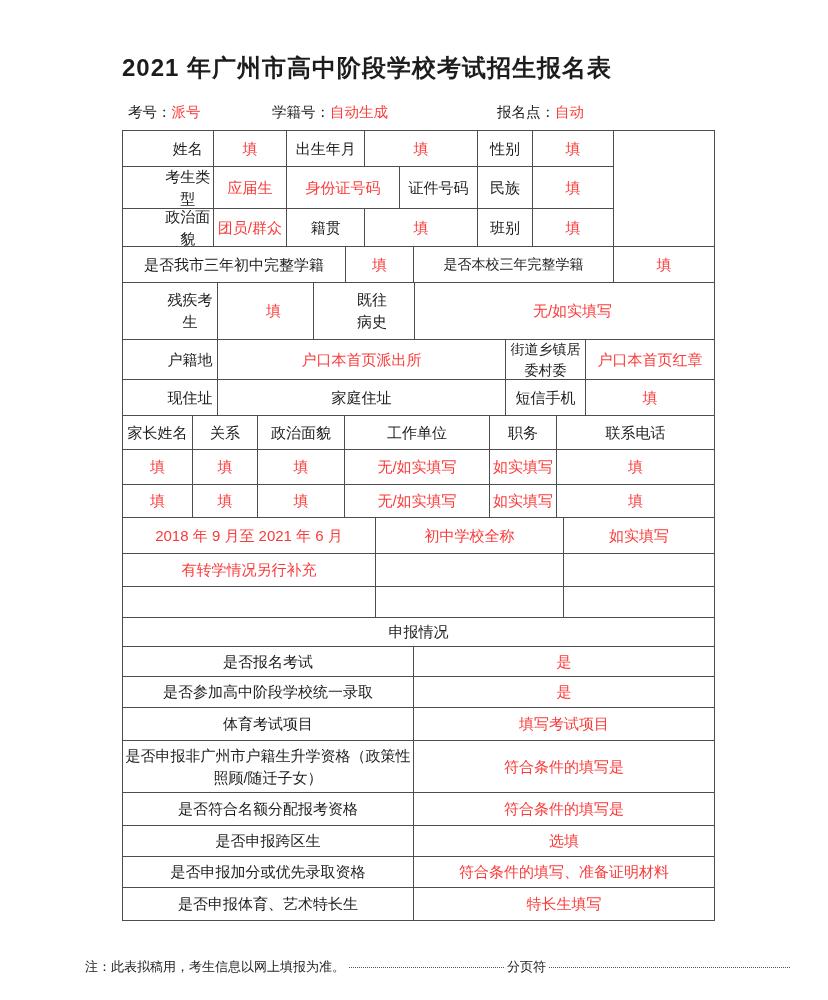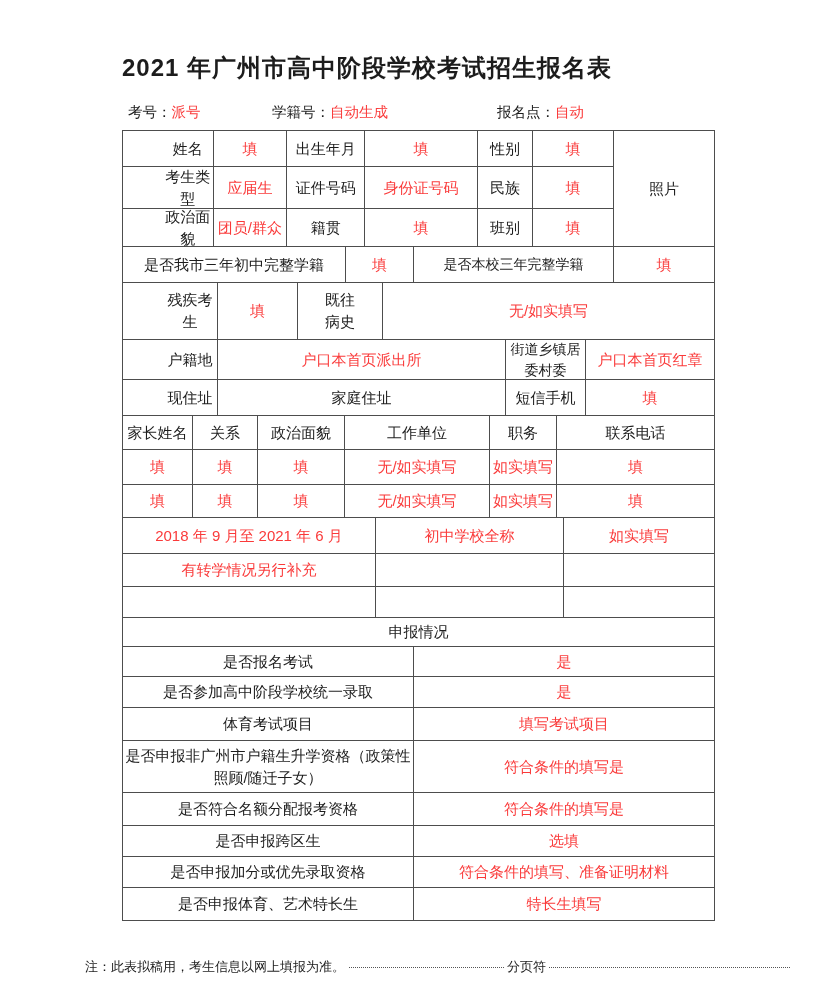--- a/index.html
+++ b/index.html
@@ -53,21 +53,21 @@
   .w55{width:55px;margin-left:40px;} .w60{width:60px;} .w65{width:65px;} .w67{width:67px;}
   .w68{width:68px;} .w70{width:70px;} .w80{width:80px;} .w85{width:85px;}
   .w87{width:87px;} .w88{width:88px;} .w123{width:123px;} .w145{width:145px;}
   .w188{width:188px;} .w200{width:200px;} .w223{width:223px;} .w253{width:253px;}
   .w288{width:288px;} .w291{width:291px;}
 
   
   .h29{height:29px;} .h30{height:30px;} .h31{height:31px;} .h32{height:32px;}
   .h33{height:33px;} .h34{height:34px;} .h35{height:35px;} .h36{height:36px;}
   .h37{height:37px;} .h40{height:40px;} .h42{height:42px;} .h52{height:52px;}
-  .h57{height:57px;}
+  .h57{height:57px;gap:16px;}
 
   .footer{
     position:absolute;left:85px;top:956px;width:705px;height:20px;
     display:flex;align-items:flex-end;font-size:13px;white-space:nowrap;
   }
   .footer .note{margin-right:4px;}
   .dots{border-top:1.5px dotted #555;height:0;align-self:center;margin-top:3px;}
   .seg1{width:155px;}
   .seg2{flex:1;}
   .pb{padding:0 3px;}
@@ -93,35 +93,34 @@
           <div class="c w55">姓名</div>
           <div class="c w80 rd">填</div>
           <div class="c w85">出生年月</div>
           <div class="c w123 rd">填</div>
           <div class="c w60">性别</div>
           <div class="c w88 rd">填</div>
         </div>
         <div class="row h42">
           <div class="c w55">考生类型</div>
           <div class="c w80 rd">应届生</div>
+          <div class="c w123 rd">身份证号码</div>
           <div class="c w85">证件号码</div>
-          <div class="c w123 rd">身份证号码</div>
           <div class="c w60">民族</div>
           <div class="c w88 rd">填</div>
         </div>
         <div class="row h37 nb">
           <div class="c w55">政治面貌</div>
           <div class="c w80 rd">团员/群众</div>
           <div class="c w85">籍贯</div>
           <div class="c w123 rd">填</div>
           <div class="c w60">班别</div>
           <div class="c w88 rd">填</div>
         </div>
       </div>
-      <div class="c photo grow">照片</div>
     </div>
 
     <div class="row h36">
       <div class="c w223">是否我市三年初中完整学籍</div>
       <div class="c w68 rd">填</div>
       <div class="c w200 sm">是否本校三年完整学籍</div>
       <div class="c grow rd">填</div>
     </div>
 
     <div class="row h57">

